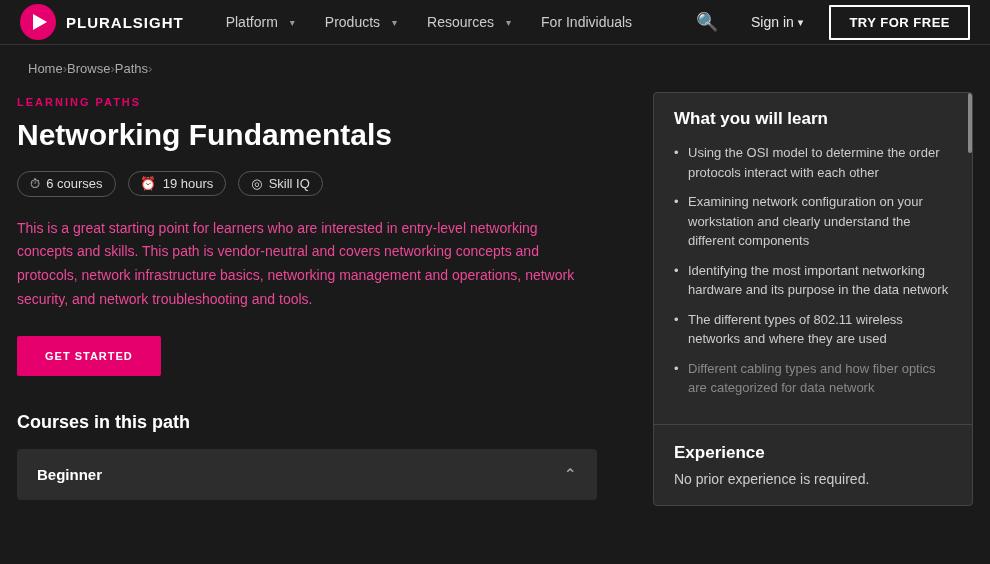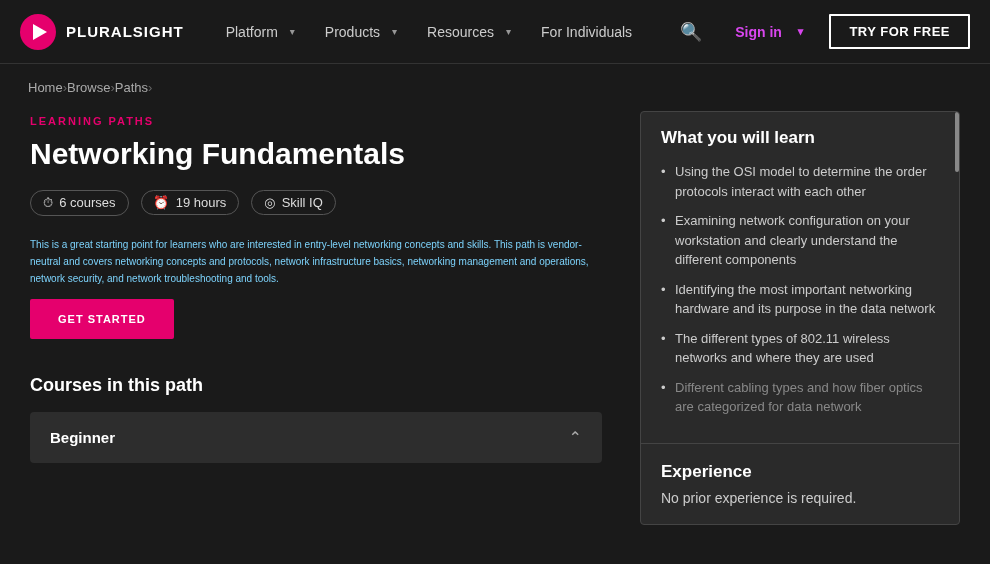--- a/index.html
+++ b/index.html
@@ -1,21 +1,21 @@
 <!DOCTYPE html>
 <html><head>
   <meta charset="utf-8">
   <style>
     * { margin: 0; padding: 0; box-sizing: border-box; }
     body { font-family: -apple-system, BlinkMacSystemFont, 'Segoe UI', sans-serif; background: #1a1a1a; color: #fff; width: 990px; min-height: 564px; overflow-x: hidden; }
 
     
     .navbar {
       background: #1a1a1a;
-      height: 64px;
+      height: 45px;
       display: flex;
       align-items: center;
       padding: 0 20px;
       border-bottom: 1px solid #333;
     }
     .nav-logo {
       display: flex;
       align-items: center;
       gap: 10px;
       margin-right: 30px;
@@ -56,28 +56,27 @@
       align-items: center;
       gap: 16px;
     }
     .search-icon-btn {
       color: #ccc;
       cursor: pointer;
       font-size: 18px;
       padding: 6px;
     }
     .sign-in-btn {
-      color: #d946ef;
+      color: #e5e5e5;
       font-size: 14px;
       cursor: pointer;
       display: flex;
       align-items: center;
-      gap: 16px;
+      gap: 4px;
       padding: 6px 10px;
-      font-weight: bold;
     }
     .try-free-btn {
       border: 2px solid #fff;
       color: #fff;
       background: transparent;
       padding: 8px 18px;
       font-size: 13px;
       font-weight: 700;
       cursor: pointer;
       letter-spacing: 0.5px;
@@ -92,22 +91,22 @@
       align-items: center;
       font-size: 13px;
       color: #aaa;
     }
     .breadcrumb span { cursor: pointer; }
     .breadcrumb .sep { color: #666; }
 
     
     .main-content {
       display: flex;
-      gap: 8px;
-      padding: 0 30px;
+      gap: 16px;
+      padding: 0 17px;
     }
     .left-column {
       flex: 1;
       padding-right: 30px;
     }
     .right-column {
       width: 320px;
       min-width: 320px;
       background: #2a2a2a;
       border: 1px solid #444;
@@ -143,24 +142,24 @@
       align-items: center;
       gap: 6px;
       border: 1px solid #555;
       border-radius: 20px;
       padding: 4px 12px;
       font-size: 13px;
       color: #ddd;
     }
     .meta-badge .icon { font-size: 13px; }
     .description {
-      font-size: 10px;
-      color: #7dd3fc;
+      font-size: 14px;
+      color: #ec4899;
       line-height: 1.7;
-      margin-bottom: 12px;
+      margin-bottom: 24px;
       max-width: 580px;
     }
     .get-started-btn {
       background: #e5006d;
       color: #fff;
       border: none;
       padding: 14px 28px;
       font-size: 11px;
       font-weight: 800;
       letter-spacing: 1px;

